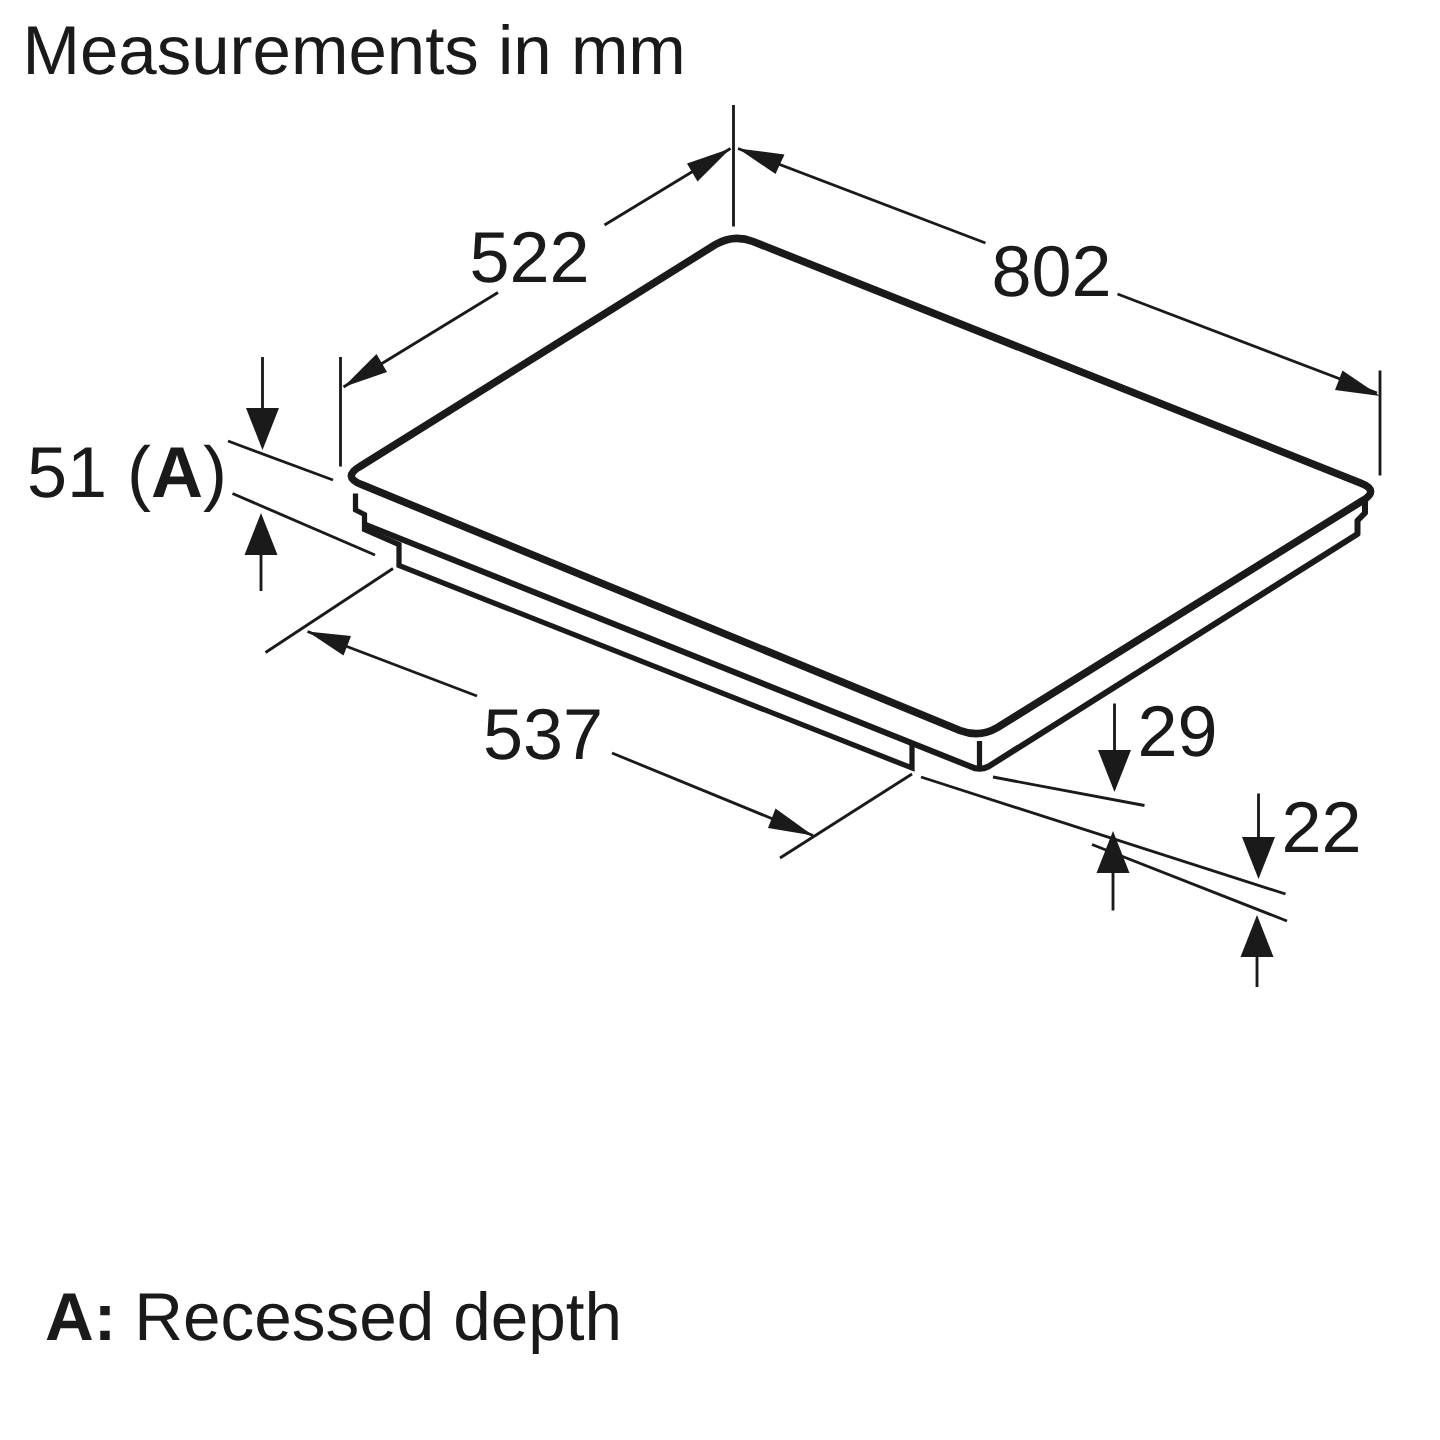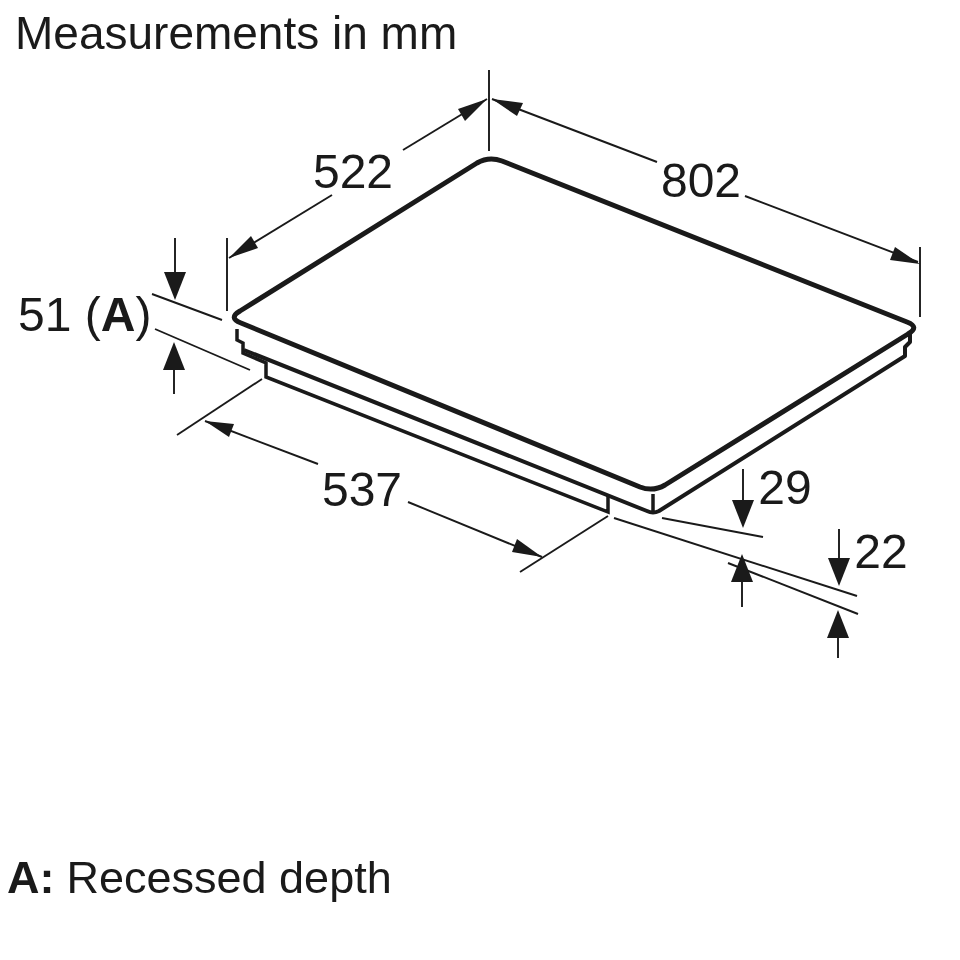--- a/index.html
+++ b/index.html
@@ -15,21 +15,21 @@
     font-family:"Liberation Sans", sans-serif;
   }
   .diagram-title{
     position:absolute;left:15px;top:8px;
     font-size:46px;line-height:1.1;
     color:var(--line-color);
     letter-spacing:0px;
     white-space:nowrap;
   }
   .legend{
-    position:absolute;left:7px;top:853px;
+    position:absolute;left:30px;top:853px;
     font-size:45px;line-height:1.1;
     color:var(--line-color);
     white-space:nowrap;
   }
   .legend .key{font-weight:bold;}
   .legend .lbl{margin-left:12px;}
   svg.diagram{position:absolute;left:0;top:0;}
   .outline{fill:var(--bg-color);stroke:var(--line-color);stroke-width:5;stroke-linejoin:round;}
   .edge-thick{fill:none;stroke:var(--line-color);stroke-width:4;stroke-linejoin:round;}
   .edge-med{fill:none;stroke:var(--line-color);stroke-width:3.5;stroke-linejoin:miter;}

